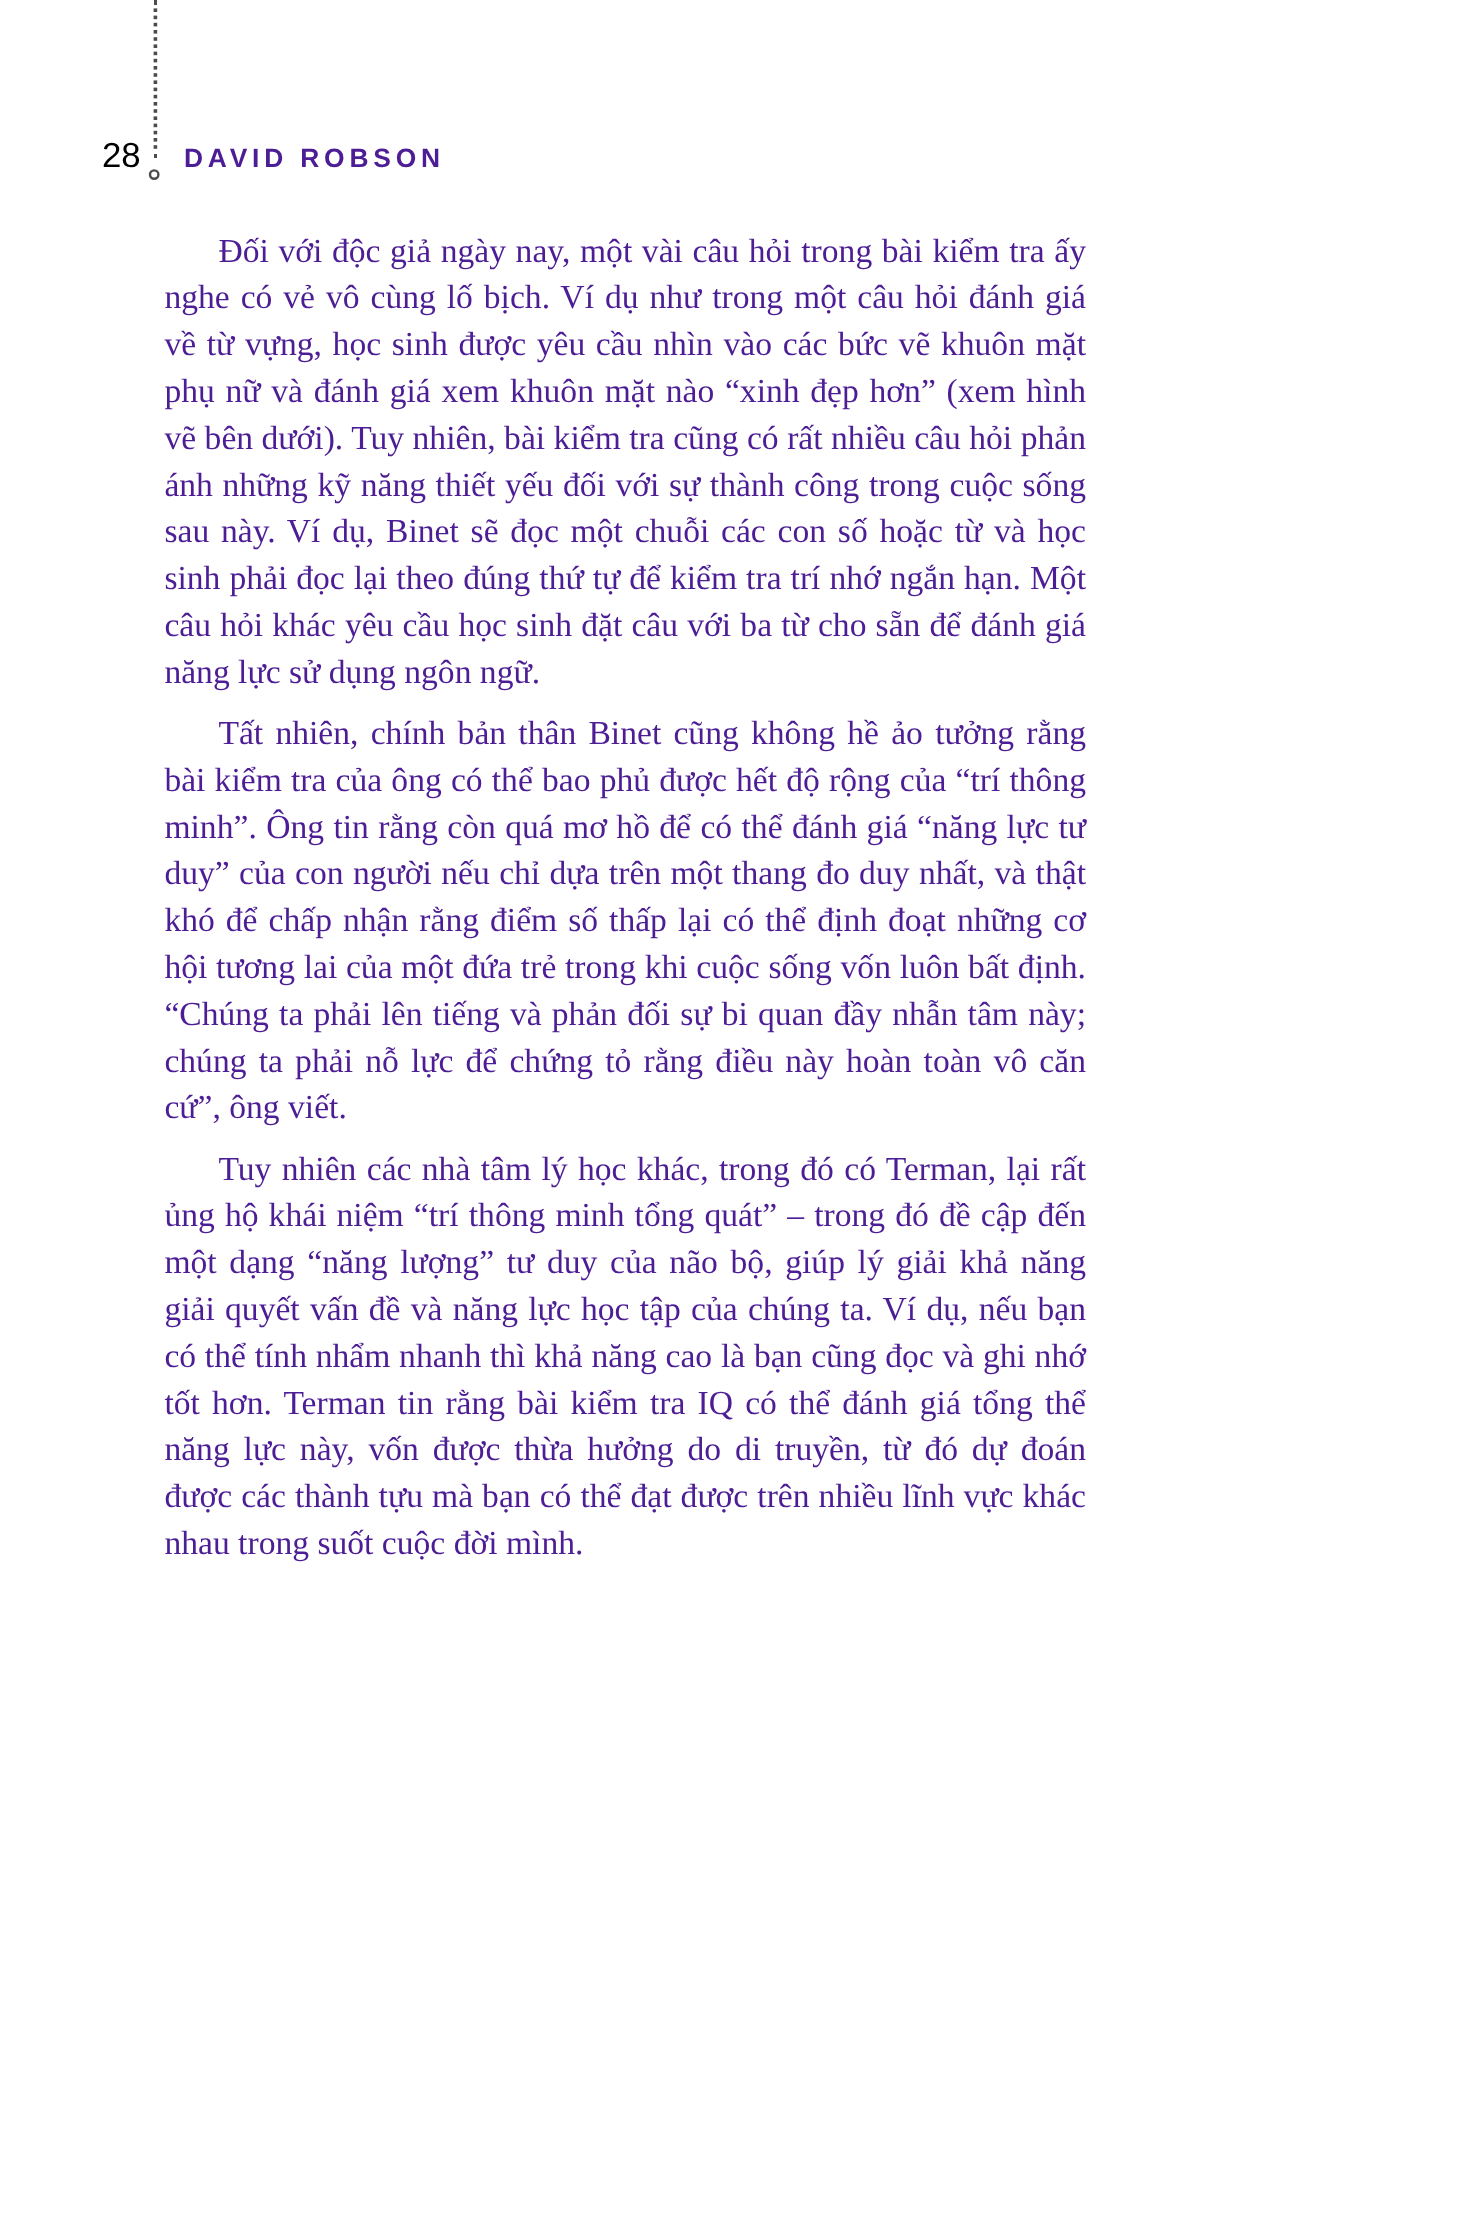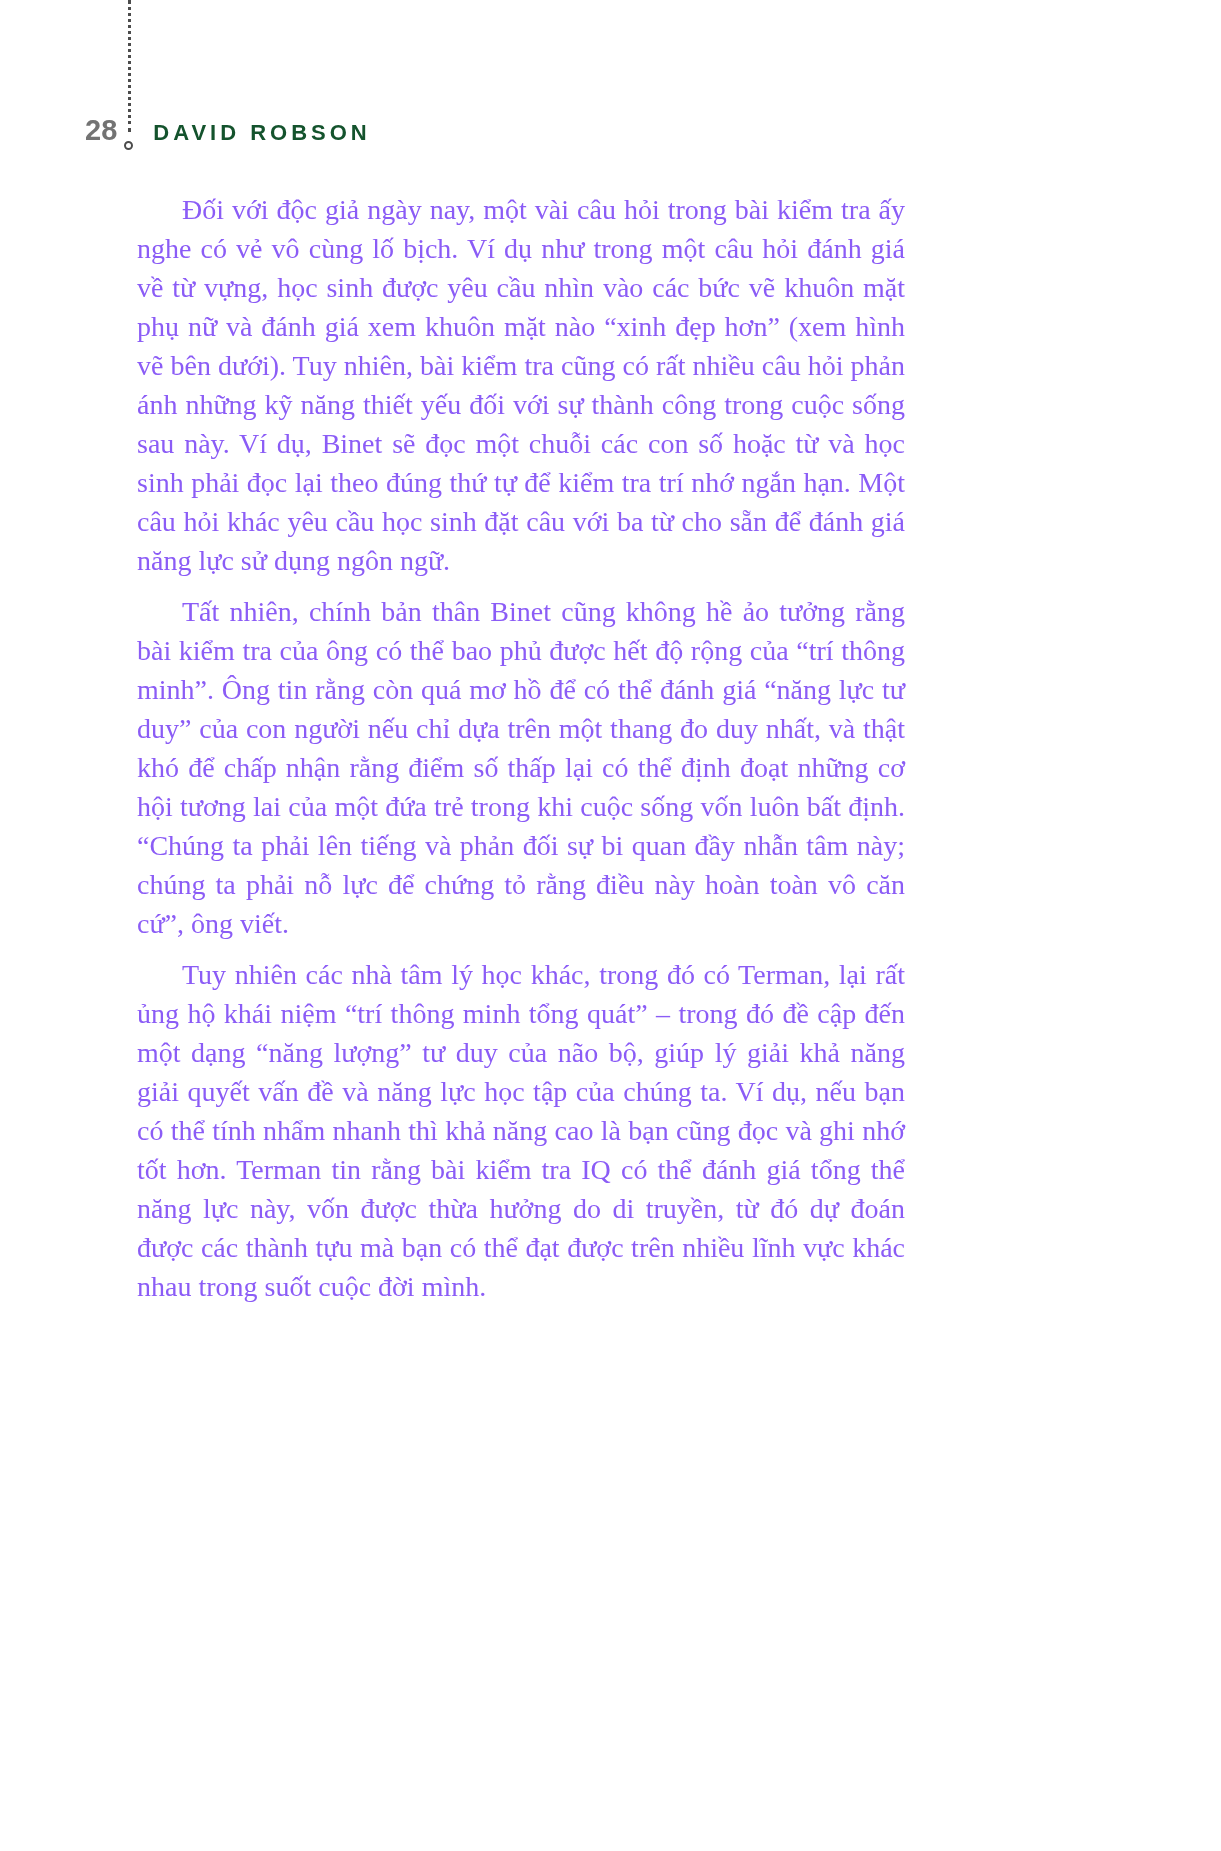--- a/index.html
+++ b/index.html
@@ -38,41 +38,41 @@
   .running-header {
     position: absolute;
     top: 114px;
     left: 85px;
     display: flex;
     align-items: baseline;
     font-family: "Liberation Sans", "DejaVu Sans", sans-serif;
   }
   .page-number {
     font-size: 29px;
-    font-weight: 700;
-    color: #737373;
+    font-weight: 400;
+    color: #000000;
   }
   .header-title {
     margin-left: 36px;
     font-size: 22px;
     font-weight: 700;
     letter-spacing: 4px;
-    color: #14532d;
+    color: #4c1d95;
     white-space: nowrap;
   }
 
   .text-column {
     position: absolute;
     left: 137px;
     top: 190px;
     width: 768px;
     font-size: 28px;
     line-height: 39px;
     text-align: justify;
-    color: #8b5cf6;
+    color: #4c1d95;
   }
   .text-column p {
     text-indent: 45px;
     margin-bottom: 12px;
   }
   .text-column p:last-child {
     margin-bottom: 0;
   }
 </style>
 </head>

